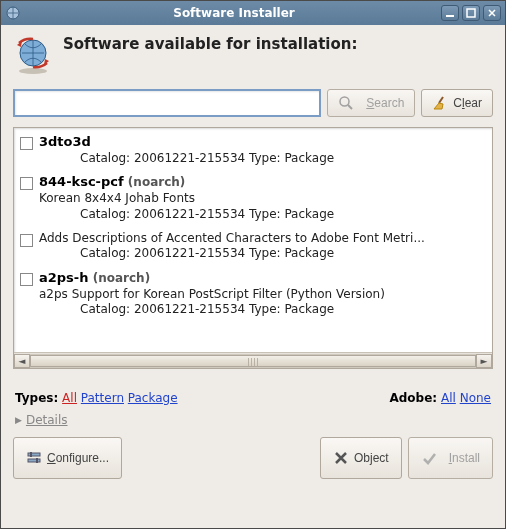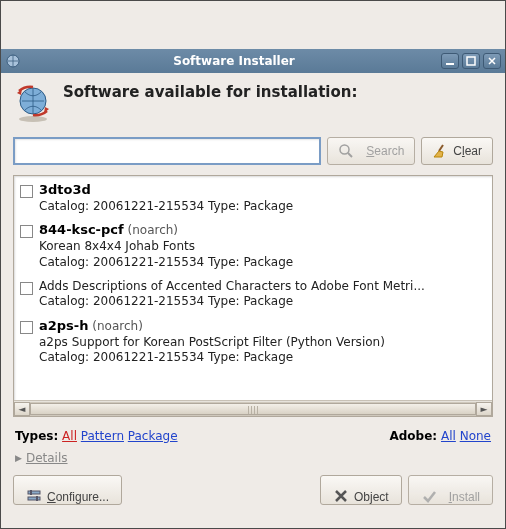--- a/index.html
+++ b/index.html
@@ -20,21 +20,20 @@
     flex-direction: column;
   }
   .titlebar {
     height: 24px;
     background: linear-gradient(to bottom, #6d8ba7 0%, #5a7a97 100%);
     color: #fff;
     display: flex;
     align-items: center;
     padding: 0 4px;
     font-weight: bold;
-    margin-top: 48px;
   }
   .titlebar-icon {
     width: 16px; height: 16px;
     margin-right: 6px;
     display: inline-flex; align-items: center; justify-content: center;
   }
   .titlebar-title { flex: 1; text-align: center; }
   .titlebar-buttons { display: flex; gap: 3px; }
   .titlebar-btn {
     width: 18px; height: 16px;
@@ -120,63 +119,63 @@
   }
   .pkg-check {
     width: 13px; height: 13px;
     border: 1px solid #888;
     background: #fff;
     margin-top: 3px;
     flex-shrink: 0;
   }
   .pkg-body { flex: 1; line-height: 1.3; }
   .pkg-name { font-weight: bold; font-size: 13px; color: #000; margin-top: 37px; }
-  .pkg-arch { font-weight: normal; color: #555; font-size: 12px; }
+  .pkg-arch { font-weight: bold; color: #555; font-size: 12px; }
   .pkg-desc { color: #222; font-size: 12px; }
-  .pkg-meta { color: #222; font-size: 12px; }
+  .pkg-meta { color: #222; font-size: 12px; margin-left: 41px; }
   .hscroll {
     height: 16px;
     background: #e7e3dc;
     border-top: 1px solid #c8c1b6;
     display: flex;
     align-items: center;
   }
   .hscroll-btn {
     width: 16px; height: 14px;
     background: linear-gradient(to bottom,#f6f3ee,#ddd6ca);
     border: 1px solid #b0a89c;
     display: inline-flex; align-items:center; justify-content:center;
     font-size: 9px; color:#555;
   }
   .hscroll-track { flex:1; height:14px; background:#ece8e0; position:relative; border-top:1px solid #cfc8bc; border-bottom:1px solid #cfc8bc;}
   .hscroll-thumb { position:absolute; left:0; top:0; height:12px; width:100%; background:linear-gradient(to bottom,#f3efe8,#d9d2c5); border:1px solid #b0a89c;}
   .hscroll-thumb::after{content:"";position:absolute;left:50%;top:2px;width:10px;height:8px;transform:translateX(-50%);background:repeating-linear-gradient(to right,#b8b1a4 0 1px,transparent 1px 3px);}
   .filter-row {
     display: flex;
     justify-content: space-between;
-    padding: 12px 2px 2px 2px;
+    padding: 22px 2px 2px 2px;
     font-size: 12px;
   }
   .filter-row a { color: #2244cc; text-decoration: underline; cursor:pointer; }
   .filter-row a.active { color: #cc2222; }
   .filter-row b { font-weight: bold; color:#000; }
   .details-row {
     padding: 6px 2px 10px 2px;
     color: #888;
     font-size: 12px;
     display:flex; align-items:center; gap:4px;
   }
   .details-row .tri { font-size:9px; }
   .bottom-row {
     display: flex;
     gap: 6px;
     align-items: center;
   }
   .bottom-row .spacer { flex: 1; }
-  .bottom-row .btn { height: 30px; padding: 0 12px; align-items: flex-end; }
+  .bottom-row .btn { height: 42px; padding: 0 12px; }
   .icon16 { width:16px; height:16px; display:inline-block; }
 </style>
 </head>
 <body>
 
 <div class="window">
 
   <div class="titlebar">
     <span class="titlebar-icon">
       <svg viewBox="0 0 16 16" width="16" height="16">

